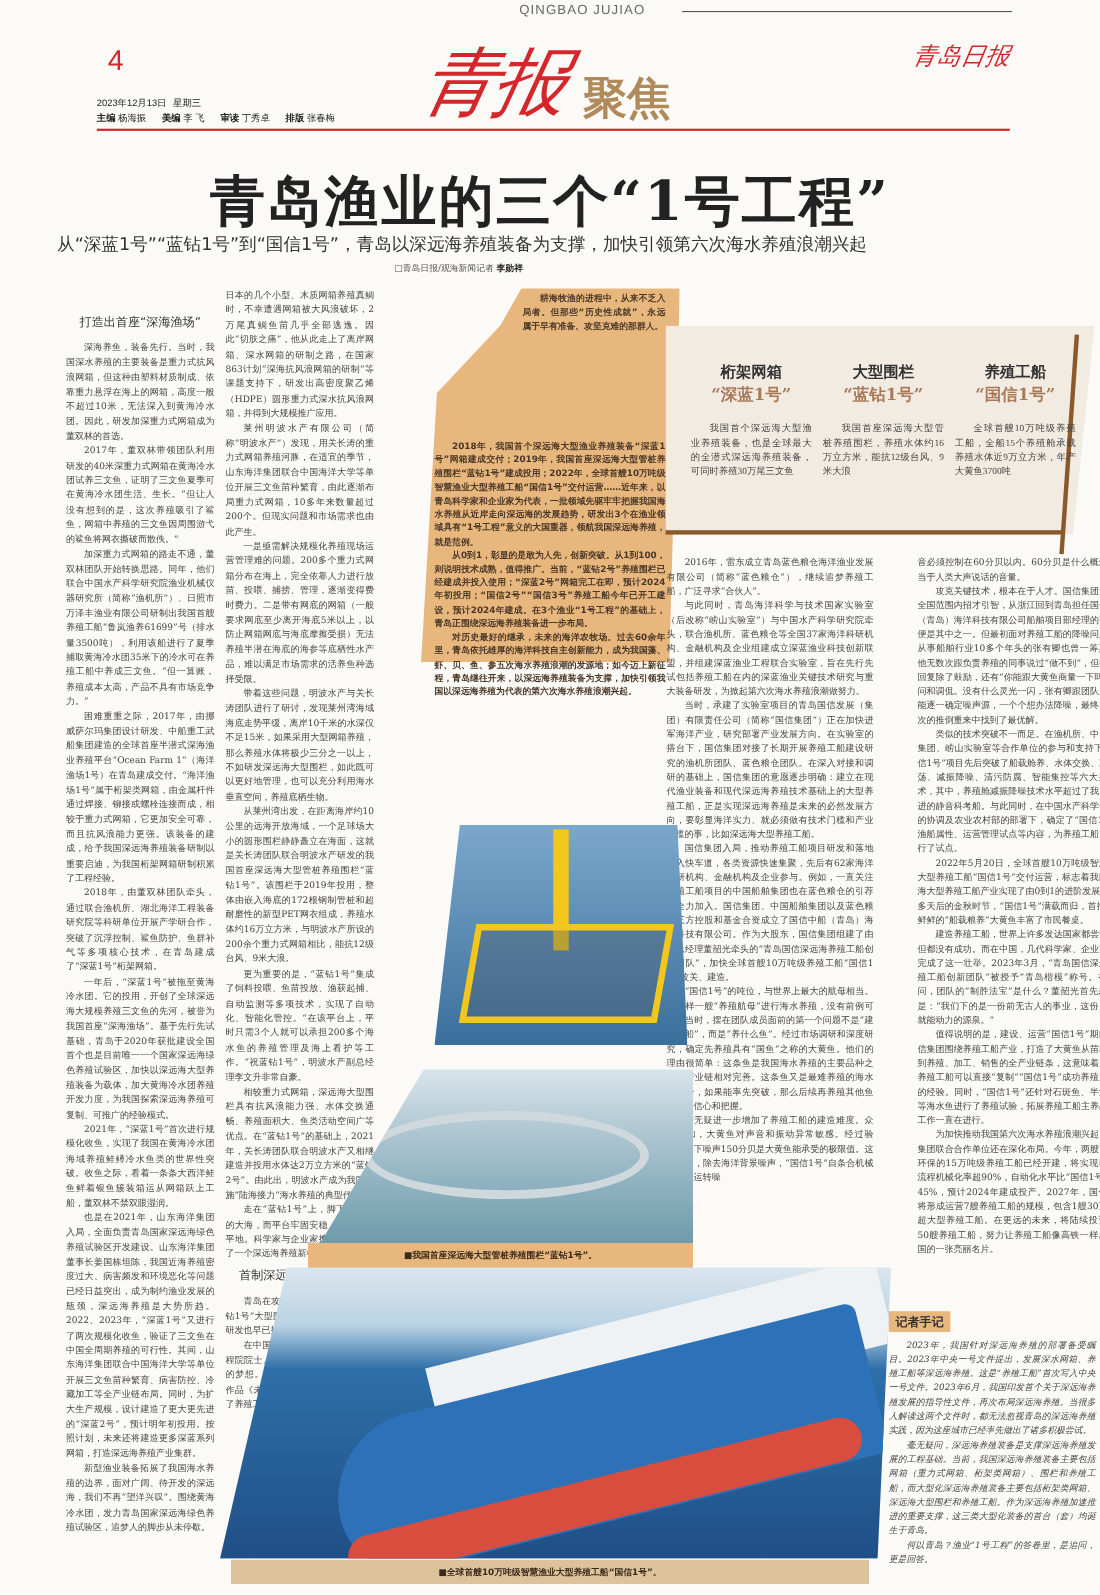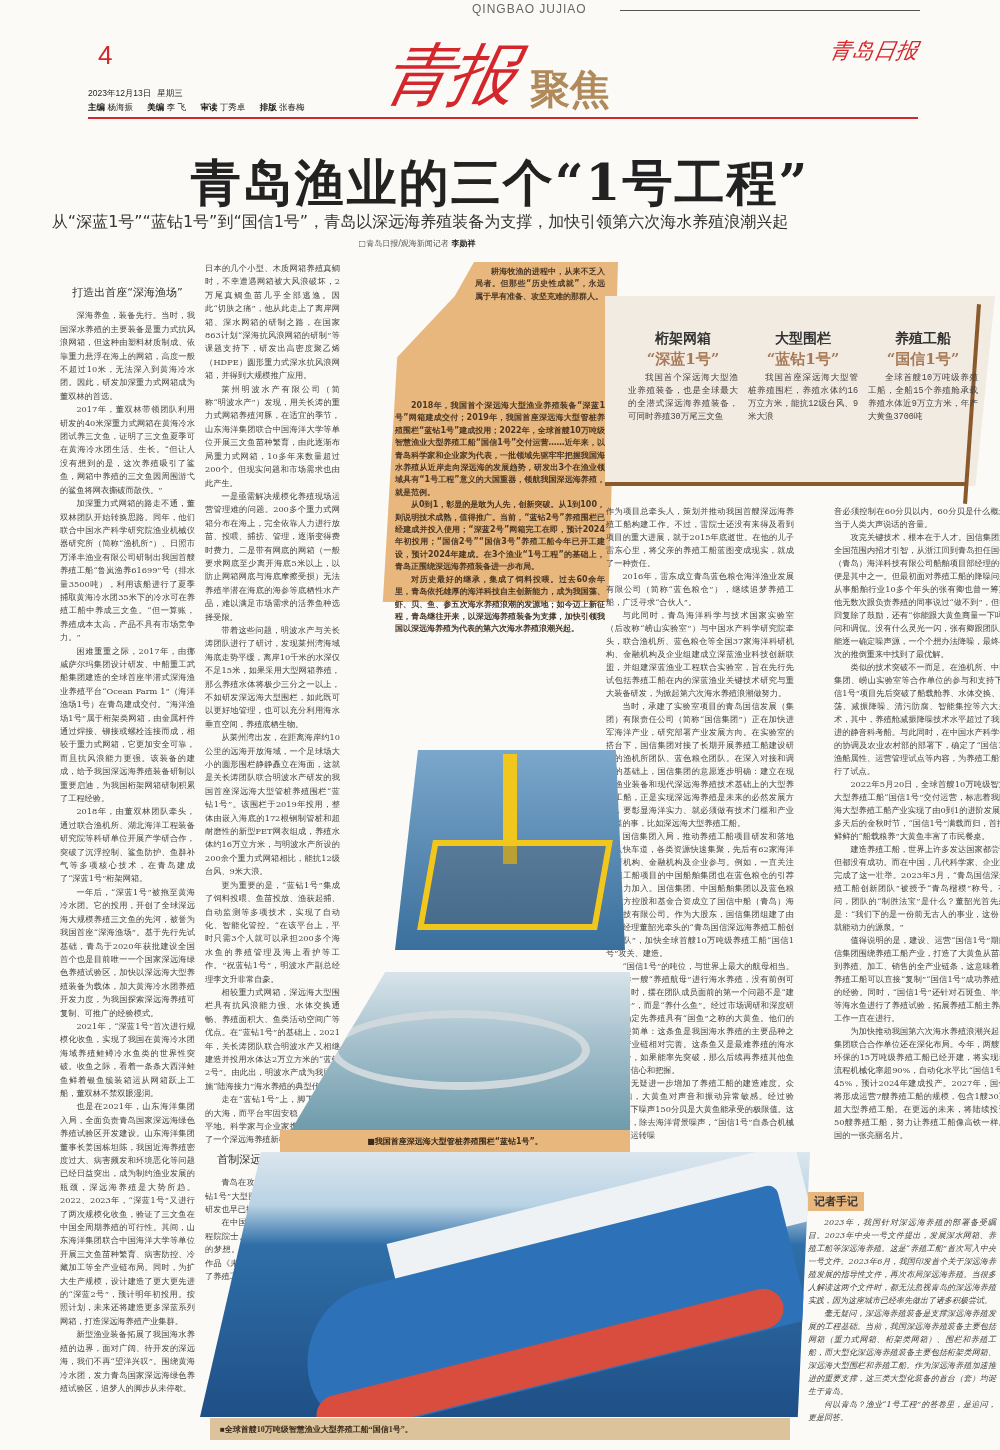--- a/index.html
+++ b/index.html
@@ -29,30 +29,30 @@
   .one-text { position: absolute; left: 475px; top: 266px; width: 130px; font-family: "DejaVu Sans", sans-serif; font-size: 8px; line-height: 12.4px; font-weight: bold; color: #4a3726; text-align: justify; }
   .one-text2 { position: absolute; left: 395px; top: 400px; width: 210px; font-family: "DejaVu Sans", sans-serif; font-size: 8px; line-height: 12.4px; font-weight: bold; color: #4a3726; text-align: justify; }
   .one-text2 p, .one-text p { text-indent: 2em; }
 
   .info-panel { position: absolute; left: 605px; top: 296px; width: 390px; height: 190px; background: #f2ebe2; clip-path: polygon(0 0, 100% 0, 95% 100%, 0 100%); }
   .info-edge { position: absolute; left: 970px; top: 304px; width: 4px; height: 200px; background: #8b5a2b; transform: rotate(4deg); }
   .info-bottom { position: absolute; left: 605px; top: 482px; width: 360px; height: 4px; background: #8b5a2b; }
   .info-item { position: absolute; top: 330px; width: 110px; text-align: center; }
   .info-item .it-title { font-size: 14px; font-weight: bold; color: #333; }
   .info-item .it-name { font-size: 15px; font-weight: bold; color: #a87a58; margin-top: 2px; }
-  .info-item .it-desc { font-family: Liberation Mono, monospace; font-size: 8.5px; line-height: 13px; color: #444; text-align: justify; margin-top: 3px; text-indent: 2em; }
+  .info-item .it-desc { font-family: Liberation Serif, serif; font-size: 8.5px; line-height: 13px; color: #444; text-align: justify; margin-top: 14px; text-indent: 2em; }
 
   .photo { position: absolute; overflow: hidden; }
   .photo1 { left: 395px; top: 750px; width: 230px; height: 200px; background: linear-gradient(#7ba7cb, #3a6f9c); clip-path: polygon(10% 0, 96% 0, 100% 100%, 0 100%); }
   .cap { position: absolute; font-family: "DejaVu Sans", sans-serif; font-size: 8px; font-weight: bold; color: #3a2a1a; background: #e7b77e; padding: 6px 10px; }
   .cap1 { left: 378px; top: 948px; width: 250px; height: 24px; margin-top: 42px; }
   .photo2 { left: 290px; top: 972px; width: 340px; height: 160px; background: linear-gradient(#d8e4ea 0%, #a9c3cf 40%, #6d9aaa 100%); clip-path: polygon(28% 0, 100% 0, 100% 100%, 0 100%); }
   .cap2 { left: 280px; top: 1130px; width: 350px; height: 24px; text-align: center; }
   .photo3 { left: 200px; top: 1152px; width: 610px; height: 265px; background: linear-gradient(#dbe6ee 0%, #b9d2e4 20%, #2f6fa8 35%, #1f4f86 100%); clip-path: polygon(10% 0, 100% 0, 98% 100%, 0 100%); }
-  .cap3 { left: 210px; top: 1418px; width: 580px; height: 22px; text-align: left; background: #ddc39c; font-family: Liberation Serif, serif; }
+  .cap3 { left: 210px; top: 1418px; width: 580px; height: 22px; text-align: center; background: #ddc39c; }
 
   .ring { position: absolute; left: 40px; top: 38px; width: 260px; height: 80px; border: 8px solid #cfd9dd; border-radius: 50%; }
   .hex { position: absolute; left: 30px; top: 90px; width: 180px; height: 90px; border: 6px solid #f2c71d; transform: skewX(-10deg); background: rgba(80,90,100,.35); }
   .mast { position: absolute; left: 108px; top: 4px; width: 14px; height: 110px; background: #f2c71d; }
   .ship-hull { position: absolute; left: 100px; top: 90px; width: 500px; height: 140px; background: #2d72b8; border-radius: 80px 10px 10px 60px; transform: rotate(-14deg); }
   .ship-red { position: absolute; left: 110px; top: 190px; width: 480px; height: 40px; background: #d94d3f; border-radius: 40px; transform: rotate(-14deg); }
   .ship-deck { position: absolute; left: 190px; top: 40px; width: 420px; height: 80px; background: #eef2f4; transform: rotate(-14deg); }
 
   .notes-label { position: absolute; left: 808px; top: 1192px; background: #e7b77e; padding: 2px 6px; font-family: "DejaVu Sans", sans-serif; font-size: 11px; font-weight: bold; color: #333; }
   .notes { position: absolute; left: 808px; top: 1216px; width: 188px; font-family: "DejaVu Serif", serif; font-style: italic; font-size: 8px; line-height: 13px; color: #444; text-align: justify; }
@@ -112,21 +112,21 @@
   <p>在中国建造养殖工船，是中国工程院院士、黄海所研究员雷霁霖多年的梦想。早在1979年，他在自己的作品《未来的海洋农牧场》中就描绘了养殖工船的蓝图。2014年，他</p>
 </div>
 
 <div class="big-one"></div>
 <div class="one-text">
     <p>耕海牧渔的进程中，从来不乏入局者。但那些“历史性成就”，永远属于早有准备、攻坚克难的那群人。</p>
   </div>
 <div class="one-text2">
   <p>2018年，我国首个深远海大型渔业养殖装备“深蓝1号”网箱建成交付；2019年，我国首座深远海大型管桩养殖围栏“蓝钻1号”建成投用；2022年，全球首艘10万吨级智慧渔业大型养殖工船“国信1号”交付运营……近年来，以青岛科学家和企业家为代表，一批领域先驱牢牢把握我国海水养殖从近岸走向深远海的发展趋势，研发出3个在渔业领域具有“1号工程”意义的大国重器，领航我国深远海养殖，就是范例。</p>
   <p>从0到1，彰显的是敢为人先，创新突破。从1到100，则说明技术成熟，值得推广。当前，“蓝钻2号”养殖围栏已经建成并投入使用；“深蓝2号”网箱完工在即，预计2024年初投用；“国信2号”“国信3号”养殖工船今年已开工建设，预计2024年建成。在3个渔业“1号工程”的基础上，青岛正围绕深远海养殖装备进一步布局。</p>
-  <p>对历史最好的继承，集成了饲料投喂。过去60余年里，青岛依托雄厚的海洋科技自主创新能力，成为我国藻、虾、贝、鱼、参五次海水养殖浪潮的发源地；如今迈上新征程，青岛继往开来，以深远海养殖装备为支撑，加快引领我国以深远海养殖为代表的第六次海水养殖浪潮兴起。</p>
+  <p>对历史最好的继承，未来的海洋农牧场。过去60余年里，青岛依托雄厚的海洋科技自主创新能力，成为我国藻、虾、贝、鱼、参五次海水养殖浪潮的发源地；如今迈上新征程，青岛继往开来，以深远海养殖装备为支撑，加快引领我国以深远海养殖为代表的第六次海水养殖浪潮兴起。</p>
 </div>
 
 <div class="info-panel"></div>
 <div class="info-edge"></div>
 <div class="info-bottom"></div>
 <div class="info-item" style="left:628px;">
   <div class="it-title">桁架网箱</div>
   <div class="it-name">“深蓝1号”</div>
   <div class="it-desc">我国首个深远海大型渔业养殖装备，也是全球最大的全潜式深远海养殖装备，可同时养殖30万尾三文鱼</div>
 </div>
@@ -135,21 +135,20 @@
   <div class="it-name">“蓝钻1号”</div>
   <div class="it-desc">我国首座深远海大型管桩养殖围栏，养殖水体约16万立方米，能抗12级台风、9米大浪</div>
 </div>
 <div class="info-item" style="left:868px;">
   <div class="it-title">养殖工船</div>
   <div class="it-name">“国信1号”</div>
   <div class="it-desc">全球首艘10万吨级养殖工船，全船15个养殖舱承载养殖水体近9万立方米，年产大黄鱼3700吨</div>
 </div>
 
 <div class="col" style="left:606px; top:505px; width:188px; line-height:13px;">
-  <p style="text-indent:0">作为项目总牵头人，策划并推动我国首艘深远海养殖工船构建工作。不过，雷院士还没有来得及看到项目的重大进展，就于2015年底逝世。在他的儿子雷东心里，将父亲的养殖工船蓝图变成现实，就成了一种责任。</p>
   <p>2016年，雷东成立青岛蓝色粮仓海洋渔业发展有限公司（简称“蓝色粮仓”），继续追梦养殖工船，广泛寻求“合伙人”。</p>
   <p>与此同时，青岛海洋科学与技术国家实验室（后改称“崂山实验室”）与中国水产科学研究院牵头，联合渔机所、蓝色粮仓等全国37家海洋科研机构、金融机构及企业组建成立深蓝渔业科技创新联盟，并组建深蓝渔业工程联合实验室，旨在先行先试包括养殖工船在内的深蓝渔业关键技术研究与重大装备研发，为掀起第六次海水养殖浪潮做努力。</p>
   <p>当时，承建了实验室项目的青岛国信发展（集团）有限责任公司（简称“国信集团”）正在加快进军海洋产业，研究部署产业发展方向。在实验室的搭台下，国信集团对接了长期开展养殖工船建设研究的渔机所团队、蓝色粮仓团队。在深入对接和调研的基础上，国信集团的意愿逐步明确：建立在现代渔业装备和现代深远海养殖技术基础上的大型养殖工船，正是实现深远海养殖是未来的必然发展方向，要彰显海洋实力、就必须做有技术门槛和产业门槛的事，比如深远海大型养殖工船。</p>
   <p>国信集团入局，推动养殖工船项目研发和落地进入快车道，各类资源快速集聚，先后有62家海洋科研机构、金融机构及企业参与。例如，一直关注养殖工船项目的中国船舶集团也在蓝色粮仓的引荐下全力加入。国信集团、中国船舶集团以及蓝色粮仓三方控股和基金合资成立了国信中船（青岛）海洋科技有限公司。作为大股东，国信集团组建了由副总经理董韶光牵头的“青岛国信深远海养殖工船创新团队”，加快全球首艘10万吨级养殖工船“国信1号”攻关、建造。</p>
   <p>“国信1号”的吨位，与世界上最大的航母相当。用这样一艘“养殖航母”进行海水养殖，没有前例可循。当时，摆在团队成员面前的第一个问题不是“建什么船”，而是“养什么鱼”。经过市场调研和深度研究，确定先养殖具有“国鱼”之称的大黄鱼。他们的理由很简单：这条鱼是我国海水养殖的主要品种之一，产业链相对完善。这条鱼又是最难养殖的海水鱼之一，如果能率先突破，那么后续再养殖其他鱼类都有信心和把握。</p>
   <p>这无疑进一步增加了养殖工船的建造难度。众所周知，大黄鱼对声音和振动异常敏感。经过验证，水下噪声150分贝是大黄鱼能承受的极限值。这意味着，除去海洋背景噪声，“国信1号”自条合机械设备的运转噪</p>
 </div>
 
 <div class="col" style="left:806px; top:505px; width:190px; line-height:13px;margin-left:28px;">
   <p style="text-indent:0">音必须控制在60分贝以内。60分贝是什么概念？相当于人类大声说话的音量。</p>

